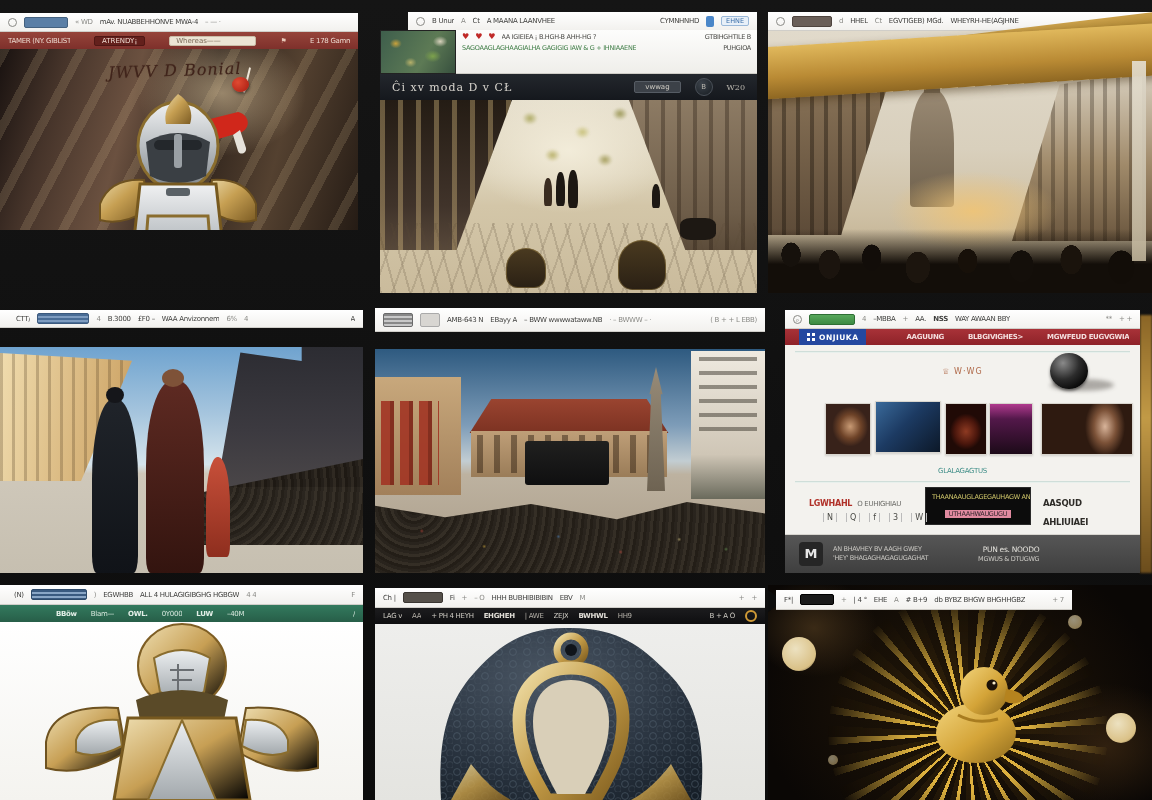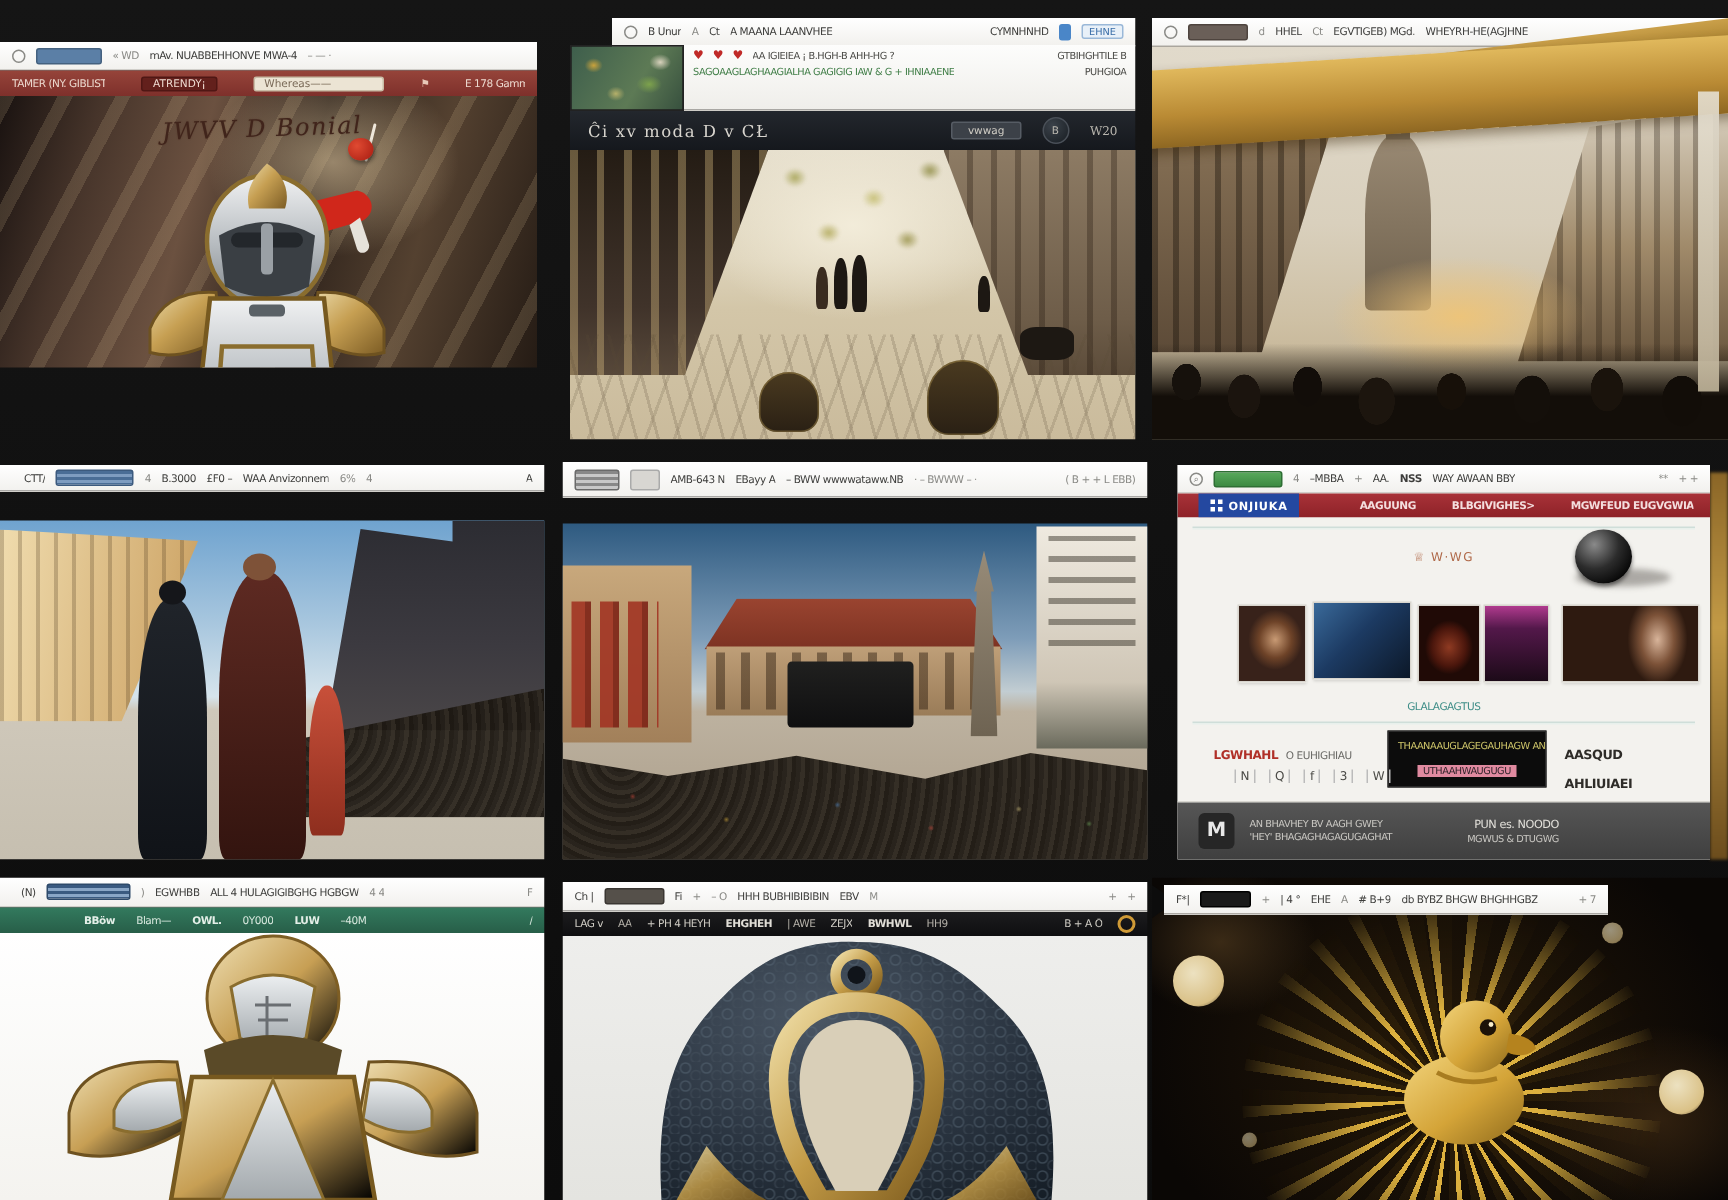--- a/index.html
+++ b/index.html
@@ -160,21 +160,21 @@
       background:repeating-conic-gradient(from -8deg, rgba(232,186,66,.95) 0deg 3.2deg, rgba(120,85,20,.15) 3.2deg 8deg, rgba(0,0,0,0) 8deg 13deg); 
       -webkit-mask-image:radial-gradient(circle, #000 30%, transparent 72%); mask-image:radial-gradient(circle, #000 30%, transparent 72%); }
   .goldcirc { width:12px; height:12px; border-radius:50%; border:2px solid #cf9a36; flex:0 0 auto; }
   .tI-arrow { position:absolute; width:0; height:0; border-top:11px solid transparent; border-bottom:11px solid transparent; border-left:16px solid #0c0c0c; }
 </style>
 </head>
 <body>
 
 <div class="canvas">
 
-  <div class="tile" style="left:0;top:28px;width:358px;height:217px;">
+  <div class="tile" style="left:0;top:13px;width:358px;height:217px;">
     <div class="tbar" style="left:0;top:0;width:100%;height:19px;">
       <span class="circ"></span>
       <span class="tabchip" style="width:44px;background:#5b7fa6;border:1px solid #44617f;"></span>
       <span class="frag lt">« WD</span>
       <span class="frag">mAv. NUABBEHHONVE MWA-4</span>
       <span class="frag lt">– — ·</span>
     </div>
     <div class="navbar" style="left:0;top:19px;width:100%;height:17px;background:linear-gradient(#96443a,#7e302b);">
       <span class="frag" style="color:#ecd9cf;">TAMER (NY. GIBLIST*</span>
       <span style="font-size:7px;color:#f0dcd2;background:#63201c;border:1px solid #4f1714;border-radius:2px;padding:0 7px;">ATRENDY¡</span>

